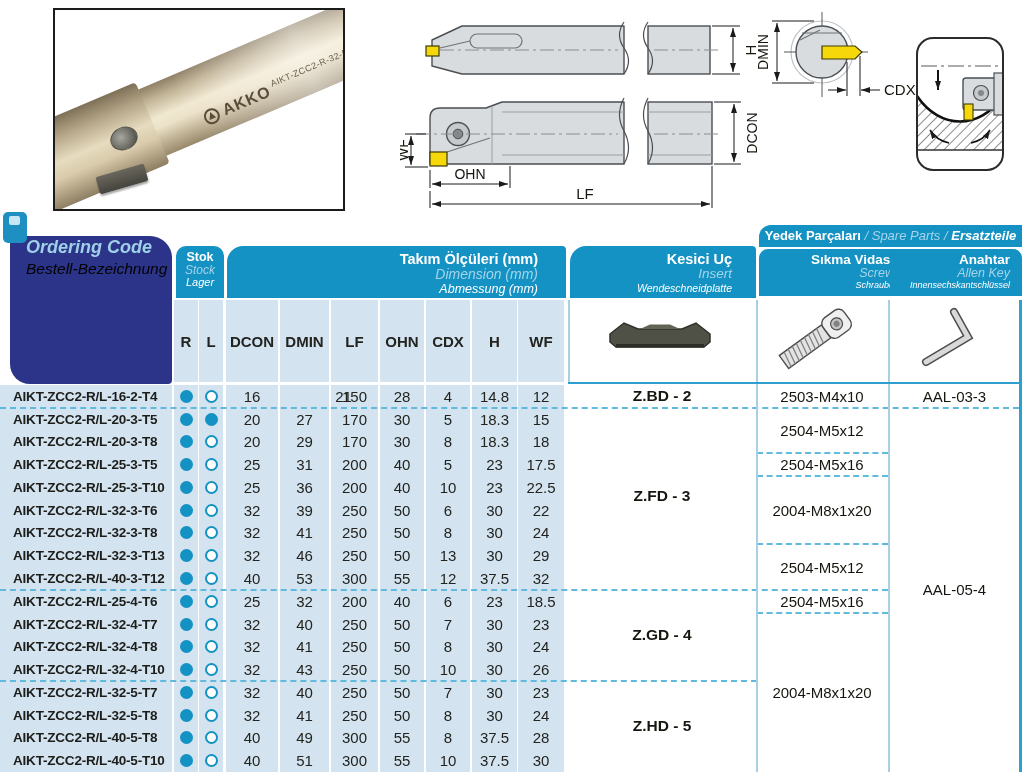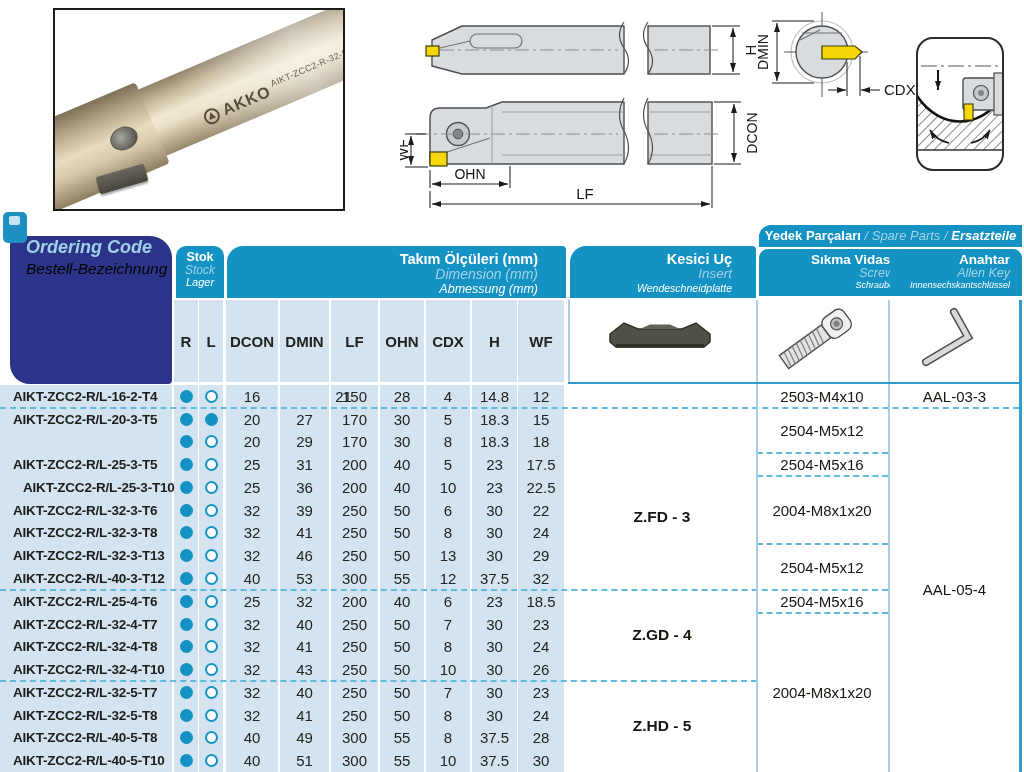--- a/index.html
+++ b/index.html
@@ -302,40 +302,41 @@
       <div class="abs code" style="left: 6px; top: 407.765px; width: 164px; height: 22.7647px;">AIKT-ZCC2-R/L-20-3-T5</div>
       <div class="abs dot f" style="left: 179.5px; top: 412.647px; width: 13px; height: 13px;"></div>
       <div class="abs dot f" style="left: 204.5px; top: 412.647px; width: 13px; height: 13px;"></div>
       <div class="abs num" style="left: 226px; top: 407.765px; width: 52px; height: 22.7647px;">20</div>
       <div class="abs num" style="left: 280px; top: 407.765px; width: 49px; height: 22.7647px;">27</div>
       <div class="abs num" style="left: 331px; top: 407.765px; width: 47px; height: 22.7647px;">170</div>
       <div class="abs num" style="left: 380px; top: 407.765px; width: 44px; height: 22.7647px;">30</div>
       <div class="abs num" style="left: 426px; top: 407.765px; width: 44px; height: 22.7647px;">5</div>
       <div class="abs num" style="left: 472px; top: 407.765px; width: 45px; height: 22.7647px;">18.3</div>
       <div class="abs num" style="left: 518px; top: 407.765px; width: 46px; height: 22.7647px; text-align: center;">15</div>
+      <div class="abs code" style="left: 6px; top: 430.529px; width: 164px; height: 22.7647px;">AIKT-ZCC2-R/L-20-3-T8</div>
       <div class="abs dot f" style="left: 179.5px; top: 435.412px; width: 13px; height: 13px;"></div>
       <div class="abs dot e" style="left: 204.5px; top: 435.412px; width: 13px; height: 13px;"></div>
       <div class="abs num" style="left: 226px; top: 430.529px; width: 52px; height: 22.7647px;">20</div>
       <div class="abs num" style="left: 280px; top: 430.529px; width: 49px; height: 22.7647px;">29</div>
       <div class="abs num" style="left: 331px; top: 430.529px; width: 47px; height: 22.7647px;">170</div>
       <div class="abs num" style="left: 380px; top: 430.529px; width: 44px; height: 22.7647px;">30</div>
       <div class="abs num" style="left: 426px; top: 430.529px; width: 44px; height: 22.7647px;">8</div>
       <div class="abs num" style="left: 472px; top: 430.529px; width: 45px; height: 22.7647px;">18.3</div>
       <div class="abs num" style="left: 518px; top: 430.529px; width: 46px; height: 22.7647px;">18</div>
       <div class="abs code" style="left: 6px; top: 453.294px; width: 164px; height: 22.7647px;">AIKT-ZCC2-R/L-25-3-T5</div>
       <div class="abs dot f" style="left: 179.5px; top: 458.176px; width: 13px; height: 13px;"></div>
       <div class="abs dot e" style="left: 204.5px; top: 458.176px; width: 13px; height: 13px;"></div>
       <div class="abs num" style="left: 226px; top: 453.294px; width: 52px; height: 22.7647px;">25</div>
       <div class="abs num" style="left: 280px; top: 453.294px; width: 49px; height: 22.7647px;">31</div>
       <div class="abs num" style="left: 331px; top: 453.294px; width: 47px; height: 22.7647px;">200</div>
       <div class="abs num" style="left: 380px; top: 453.294px; width: 44px; height: 22.7647px;">40</div>
       <div class="abs num" style="left: 426px; top: 453.294px; width: 44px; height: 22.7647px;">5</div>
       <div class="abs num" style="left: 472px; top: 453.294px; width: 45px; height: 22.7647px;">23</div>
       <div class="abs num" style="left: 518px; top: 453.294px; width: 46px; height: 22.7647px;">17.5</div>
-      <div class="abs code" style="left: 16px; top: 476.059px; width: 164px; height: 22.7647px;">AIKT-ZCC2-R/L-25-3-T10</div>
+      <div class="abs code" style="left: 6px; top: 476.059px; width: 164px; height: 22.7647px;">AIKT-ZCC2-R/L-25-3-T10</div>
       <div class="abs dot f" style="left: 179.5px; top: 480.941px; width: 13px; height: 13px;"></div>
       <div class="abs dot e" style="left: 204.5px; top: 480.941px; width: 13px; height: 13px;"></div>
       <div class="abs num" style="left: 226px; top: 476.059px; width: 52px; height: 22.7647px;">25</div>
       <div class="abs num" style="left: 280px; top: 476.059px; width: 49px; height: 22.7647px;">36</div>
       <div class="abs num" style="left: 331px; top: 476.059px; width: 47px; height: 22.7647px;">200</div>
       <div class="abs num" style="left: 380px; top: 476.059px; width: 44px; height: 22.7647px;">40</div>
       <div class="abs num" style="left: 426px; top: 476.059px; width: 44px; height: 22.7647px;">10</div>
       <div class="abs num" style="left: 472px; top: 476.059px; width: 45px; height: 22.7647px;">23</div>
       <div class="abs num" style="left: 518px; top: 476.059px; width: 46px; height: 22.7647px;">22.5</div>
       <div class="abs code" style="left: 6px; top: 498.824px; width: 164px; height: 22.7647px;">AIKT-ZCC2-R/L-32-3-T6</div>
@@ -451,21 +452,22 @@
       <div class="abs code" style="left: 6px; top: 749.235px; width: 164px; height: 22.7647px;">AIKT-ZCC2-R/L-40-5-T10</div>
       <div class="abs dot f" style="left: 179.5px; top: 754.118px; width: 13px; height: 13px;"></div>
       <div class="abs dot e" style="left: 204.5px; top: 754.118px; width: 13px; height: 13px;"></div>
       <div class="abs num" style="left: 226px; top: 749.235px; width: 52px; height: 22.7647px;">40</div>
       <div class="abs num" style="left: 280px; top: 749.235px; width: 49px; height: 22.7647px;">51</div>
       <div class="abs num" style="left: 331px; top: 749.235px; width: 47px; height: 22.7647px;">300</div>
       <div class="abs num" style="left: 380px; top: 749.235px; width: 44px; height: 22.7647px;">55</div>
       <div class="abs num" style="left: 426px; top: 749.235px; width: 44px; height: 22.7647px;">10</div>
       <div class="abs num" style="left: 472px; top: 749.235px; width: 45px; height: 22.7647px;">37.5</div>
       <div class="abs num" style="left: 518px; top: 749.235px; width: 46px; height: 22.7647px;">30</div>
-      <div class="abs glabel bold" style="left: 569px; top: 426px; width: 186px; height: 182.118px;">Z.FD - 3</div>
+      <div class="abs glabel bold" style="left: 569px; top: 385px; width: 186px; height: 22.7647px;">Z.BD - 2</div>
+      <div class="abs glabel bold" style="left: 569px; top: 405px; width: 186px; height: 182.118px;">Z.FD - 3</div>
       <div class="abs glabel bold" style="left: 569px; top: 589.882px; width: 186px; height: 91.0588px;">Z.GD - 4</div>
       <div class="abs glabel bold" style="left: 569px; top: 680.941px; width: 186px; height: 91.0588px;">Z.HD - 5</div>
       <div class="abs glabel " style="left: 758px; top: 385px; width: 128px; height: 22.7647px;">2503-M4x10</div>
       <div class="abs glabel " style="left: 758px; top: 407.765px; width: 128px; height: 45.5294px;">2504-M5x12</div>
       <div class="abs glabel " style="left: 758px; top: 453.294px; width: 128px; height: 22.7647px;">2504-M5x16</div>
       <div class="abs glabel " style="left: 758px; top: 476.059px; width: 128px; height: 68.2941px;">2004-M8x1x20</div>
       <div class="abs glabel " style="left: 758px; top: 544.353px; width: 128px; height: 45.5294px;">2504-M5x12</div>
       <div class="abs glabel " style="left: 758px; top: 589.882px; width: 128px; height: 22.7647px;">2504-M5x16</div>
       <div class="abs glabel " style="left: 758px; top: 612.647px; width: 128px; height: 159.353px;">2004-M8x1x20</div>
       <div class="abs glabel " style="left: 890px; top: 385px; width: 129px; height: 22.7647px;">AAL-03-3</div>

